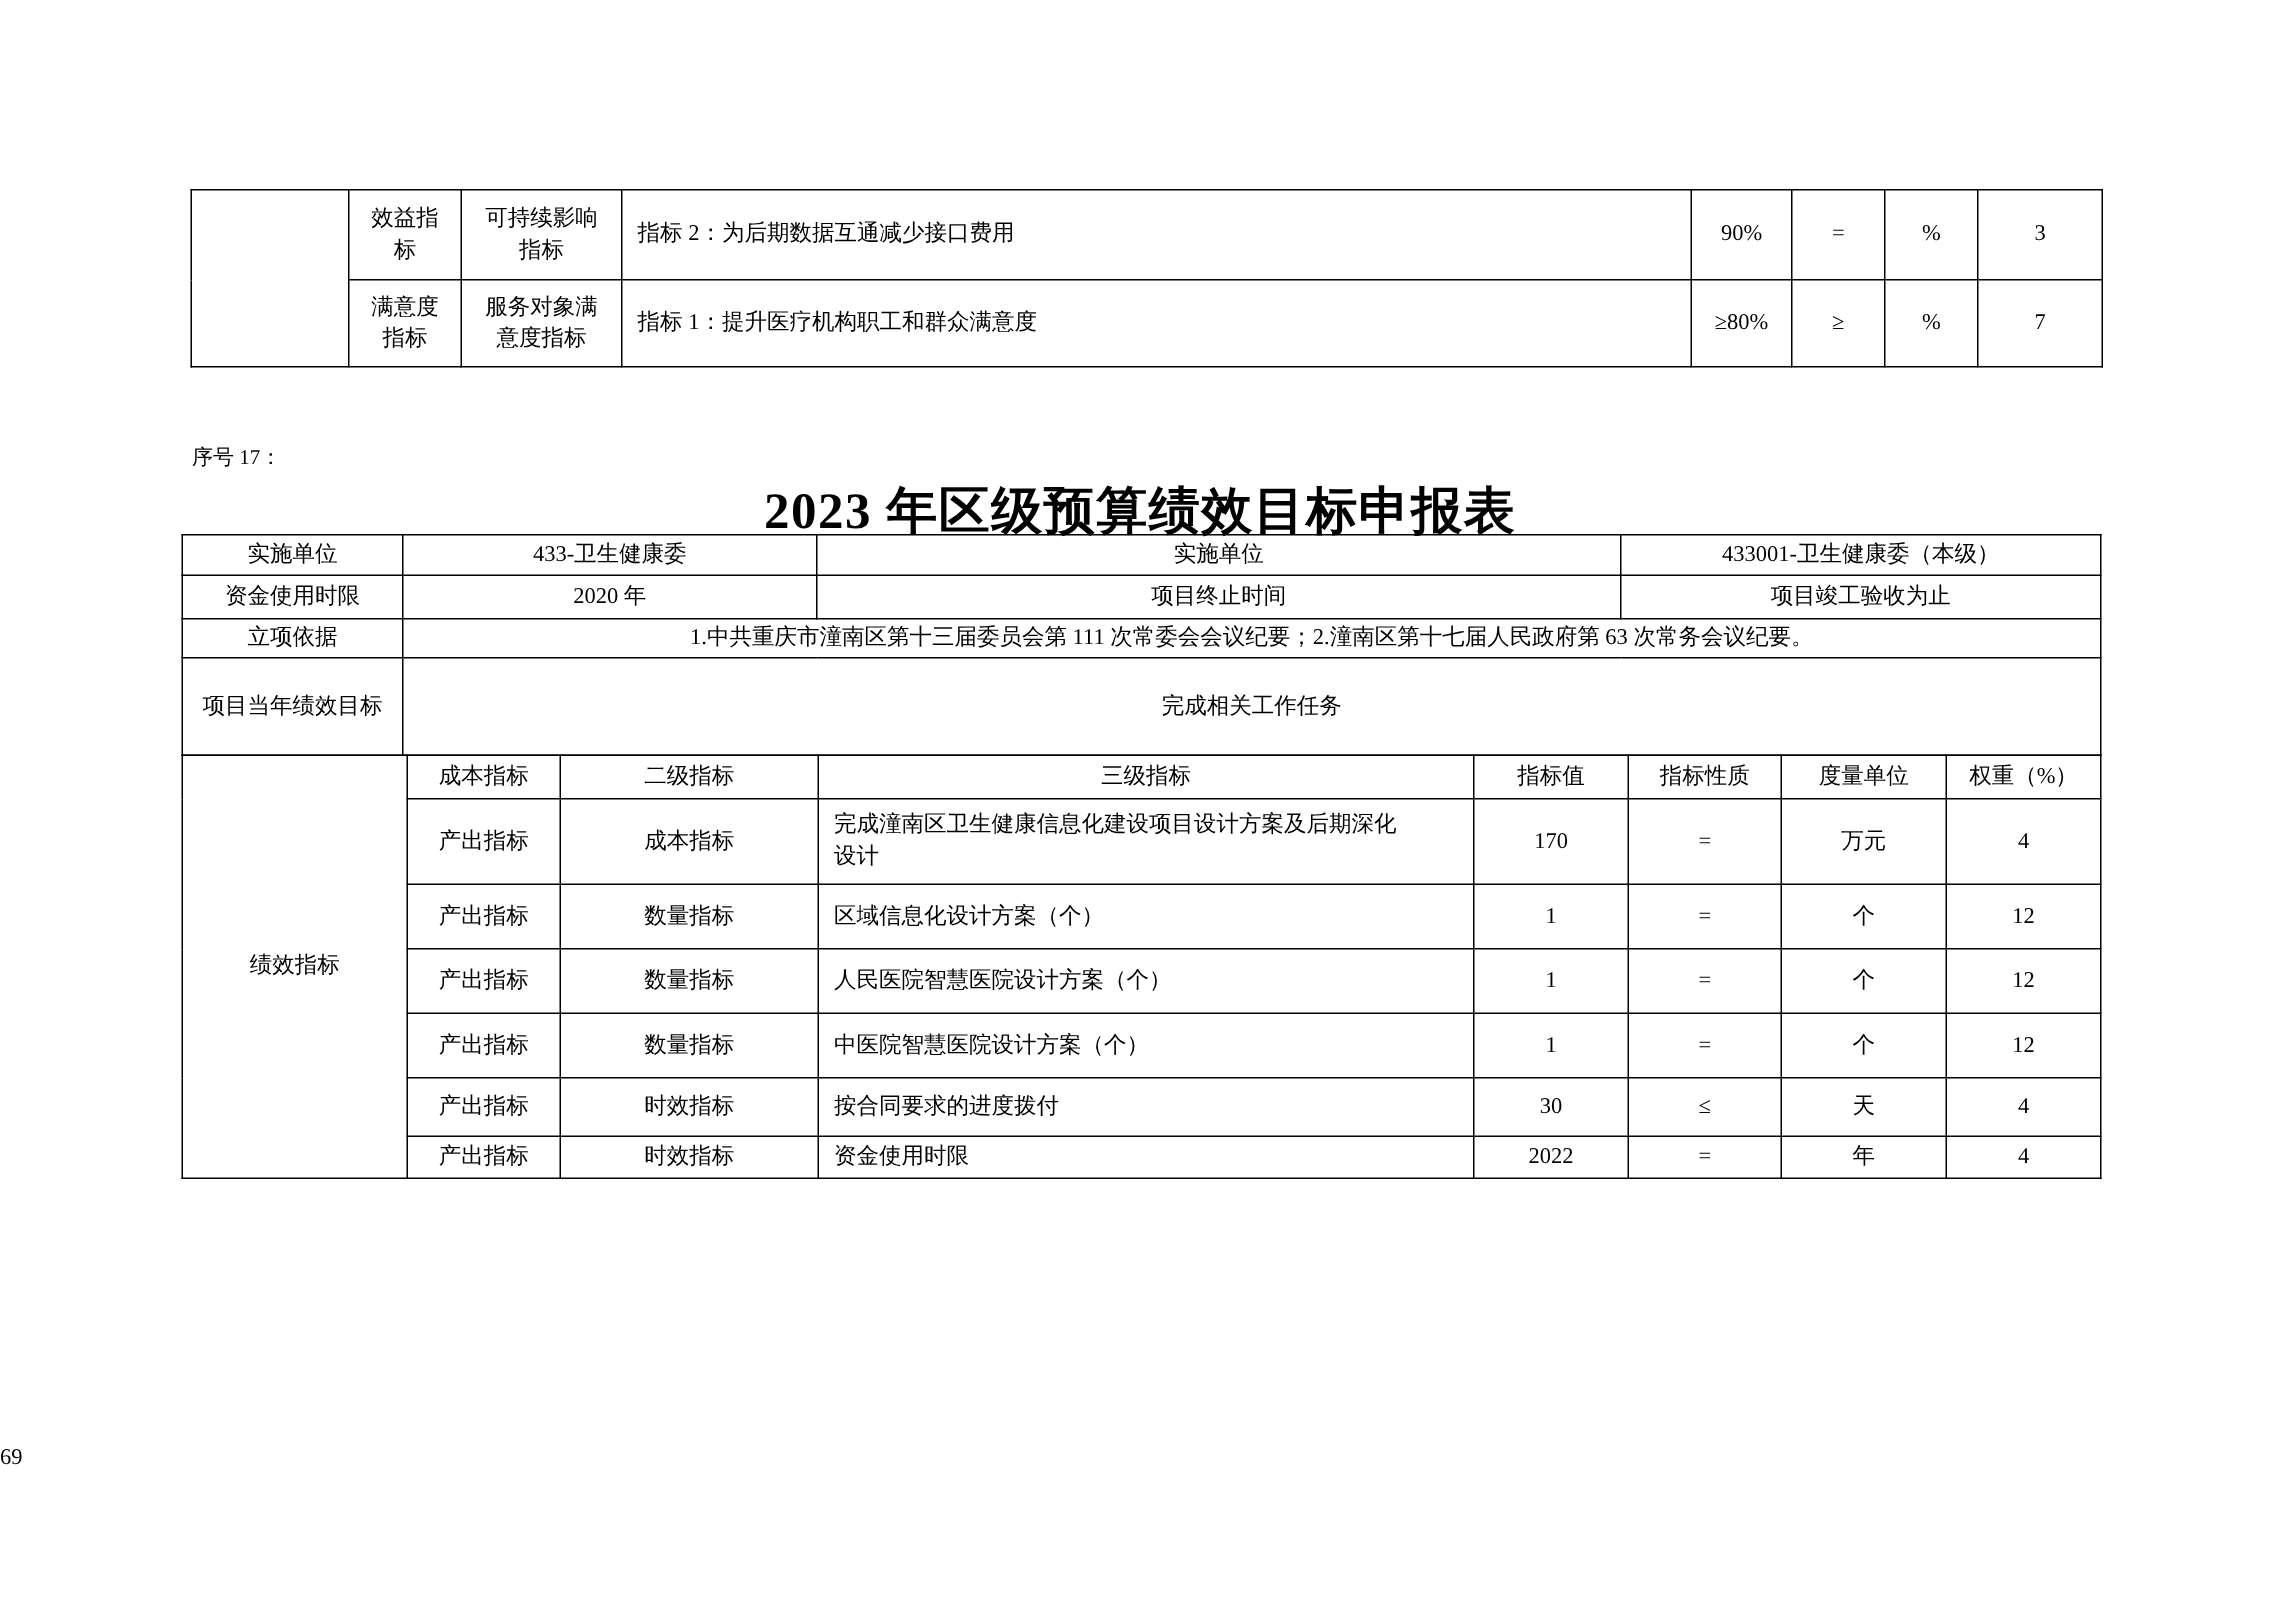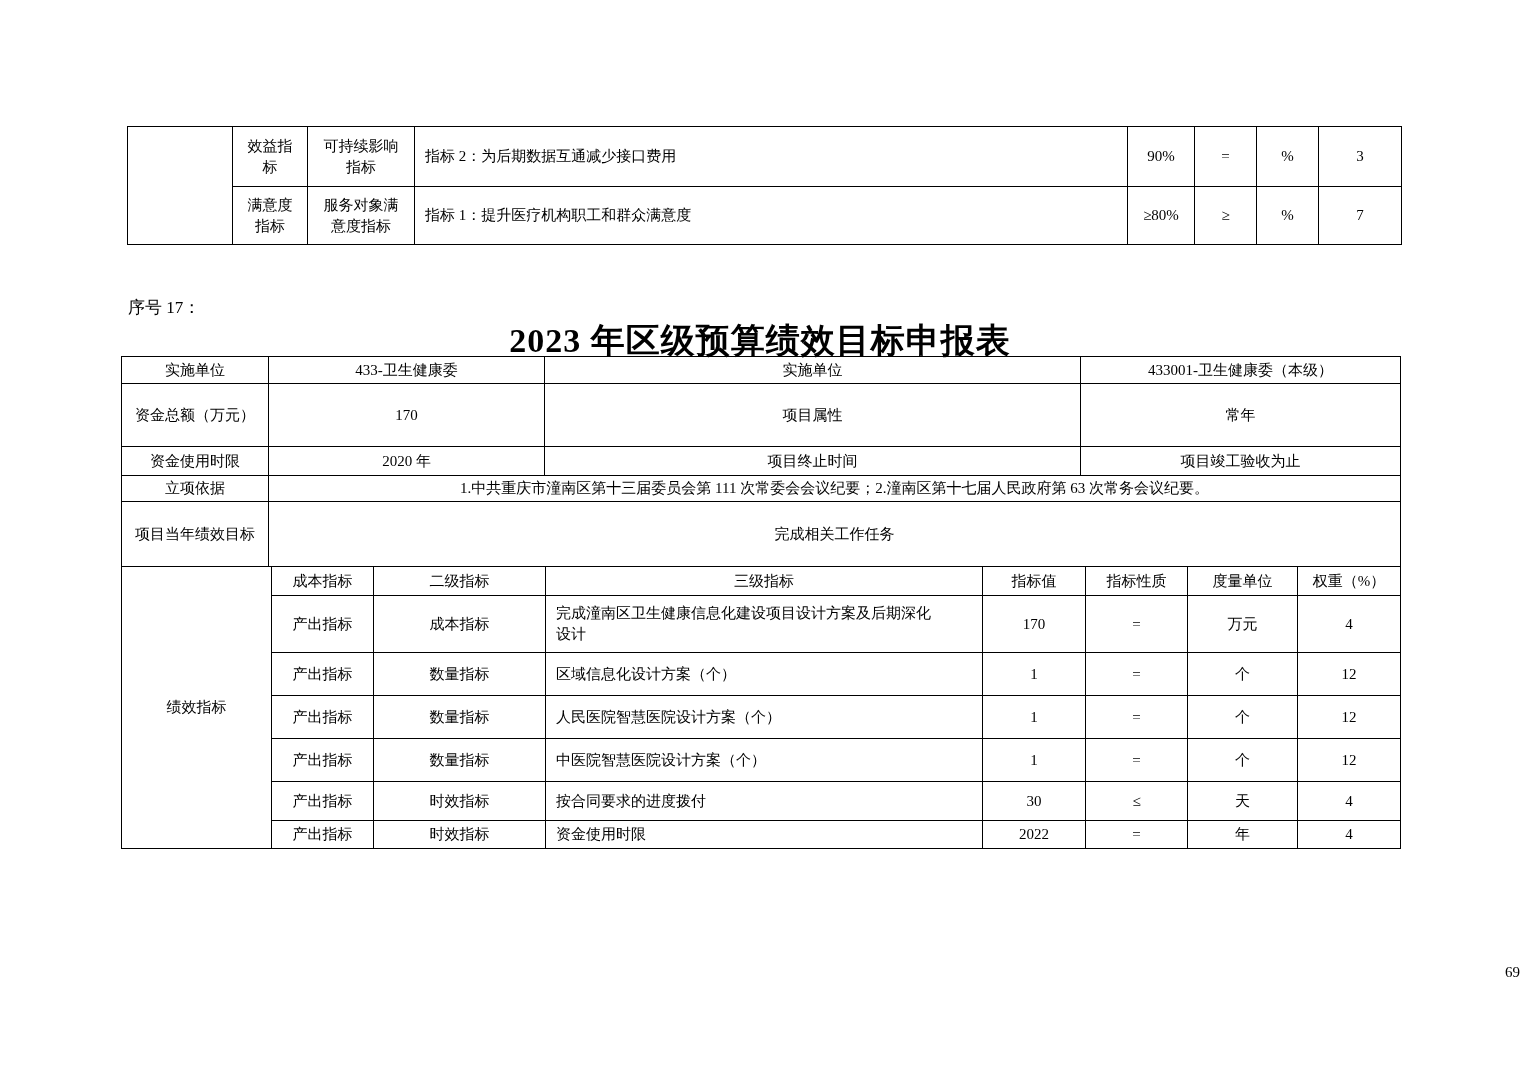--- a/index.html
+++ b/index.html
@@ -18,28 +18,28 @@
     vertical-align:middle;
     font-size:15px;
     line-height:1.4;
     padding:2px 4px;
     white-space:pre-line;
     overflow:hidden;
     font-weight:normal;
   }
   .lt{text-align:left;padding-left:10px;}
   .topTableWrap{position:absolute;left:127px;top:126px;}
-  .serial{position:absolute;left:128px;top:296px;font-size:17px;}
+  .serial{position:absolute;left:128px;top:296px;font-size:14px;}
   .title{
     position:absolute;left:0;top:318px;width:1520px;
     text-align:center;font-size:34px;font-weight:bold;letter-spacing:1px;
   }
   .mainTableWrap{position:absolute;left:121px;top:356px;}
   .subTable{margin-top:-1px;}
-  .pageNum{position:absolute;left:0;top:964px;width:1520px;text-align:right;font-size:15px;}
+  .pageNum{position:absolute;left:0;top:964px;width:1520px;text-align:left;font-size:15px;}
 </style>
 </head>
 <body>
 
 <div class="doc">
 
   <div class="topTableWrap">
     <table style="width:1274px;">
       <colgroup>
         <col style="width:105px">
@@ -91,26 +91,20 @@
           <col style="width:536px">
           <col style="width:320px">
       </colgroup>
       <tbody>
       <tr style="height:27px">
         <td>实施单位</td>
         <td>433-卫生健康委</td>
         <td>实施单位</td>
         <td>433001-卫生健康委（本级）</td>
       </tr>
-      <tr style="height:63px">
-        <td>资金总额（万元）</td>
-        <td>170</td>
-        <td>项目属性</td>
-        <td>常年</td>
-      </tr>
       <tr style="height:29px">
         <td>资金使用时限</td>
         <td>2020 年</td>
         <td>项目终止时间</td>
         <td>项目竣工验收为止</td>
       </tr>
       <tr style="height:25px">
         <td>立项依据</td>
         <td colspan="3">1.中共重庆市潼南区第十三届委员会第 111 次常委会会议纪要；2.潼南区第十七届人民政府第 63 次常务会议纪要。</td>
       </tr>

